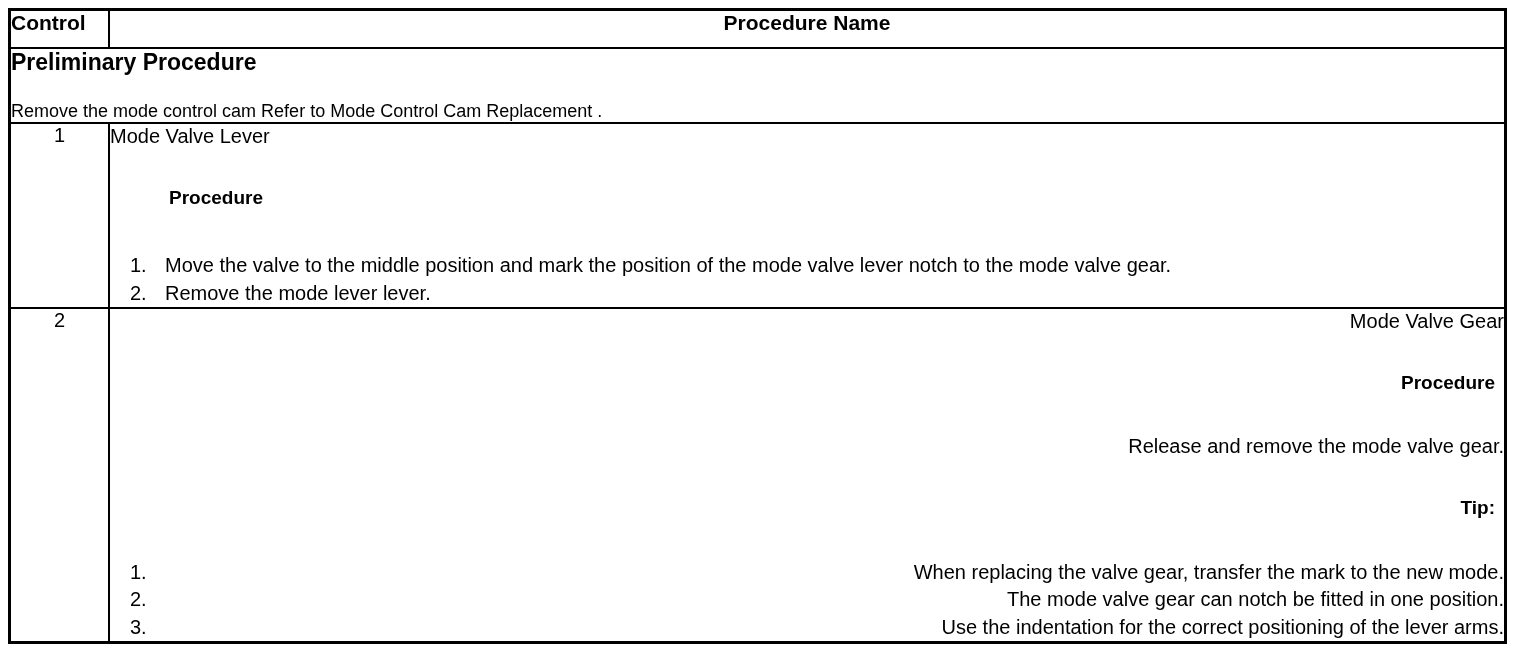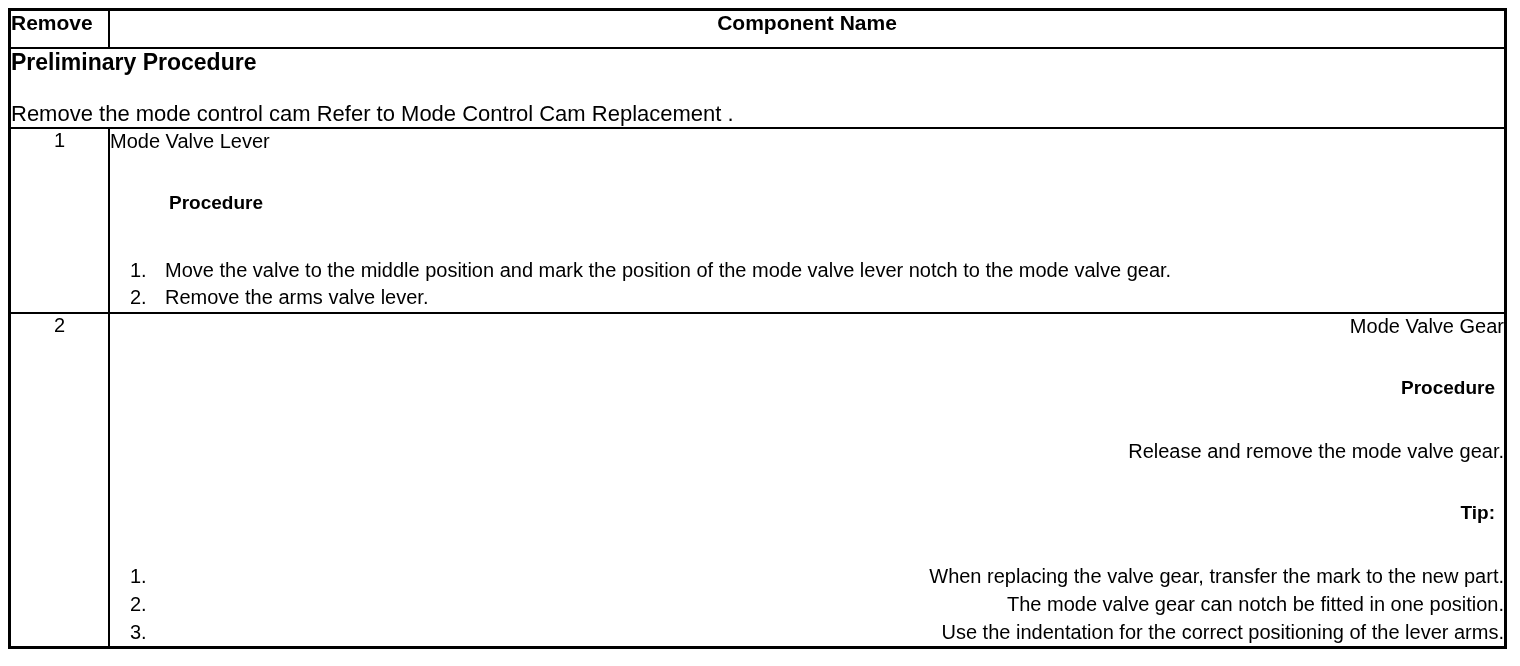--- a/index.html
+++ b/index.html
@@ -58,21 +58,21 @@
     font-size: 19px;
     line-height: 1.15;
   }
   .prelim-title {
     font-weight: bold;
     font-size: 23px;
     margin: 0 0 26px 0;
   }
   .prelim-text {
     font-weight: normal;
-    font-size: 22px;
+    font-size: 18px;
     margin: 0;
   }
 
   
   .callout-num {
     width: 97px;
     text-align: center;
     vertical-align: middle;
     font-size: 20px;
     font-weight: normal;
@@ -125,22 +125,22 @@
 
   .row1-cell { height: 182px; border-radius: 28px; }
   .row2-cell { height: 322px; text-align: right; }
 </style>
 </head>
 <body>
 
 <table class="doc-table">
   <tbody>
     <tr>
-      <th class="hdr-callout">Remove</th>
-      <th class="hdr-component">Component Name</th>
+      <th class="hdr-callout">Control</th>
+      <th class="hdr-component">Procedure Name</th>
     </tr>
 
     <tr>
       <td class="prelim-cell" colspan="2">
         <p class="prelim-title">Preliminary Procedure</p>
         <p class="prelim-text">Remove the mode control cam Refer to Mode Control Cam Replacement .</p>
       </td>
     </tr>
 
     <tr>
@@ -150,41 +150,41 @@
         <div class="gap-md"></div>
         <p class="sub-head indented">Procedure</p>
         <div class="gap-lg"></div>
         <ol class="num-list">
           <li>
             <span class="li-num">1.</span>
             <span>Move the valve to the middle position and mark the position of the mode valve lever notch to the mode valve gear.</span>
           </li>
           <li>
             <span class="li-num">2.</span>
-            <span>Remove the arms valve lever.</span>
+            <span>Remove the mode lever lever.</span>
           </li>
         </ol>
       </td>
     </tr>
 
     <tr>
       <td class="callout-num">2</td>
       <td class="body-cell row2-cell">
         <p class="comp-name">Mode Valve Gear</p>
         <div class="gap-md"></div>
         <p class="sub-head">Procedure</p>
         <div class="gap-md"></div>
         <p class="body-para">Release and remove the mode valve gear.</p>
         <div class="gap-md"></div>
         <p class="sub-head">Tip:</p>
         <div class="gap-md"></div>
         <ol class="num-list">
           <li>
             <span class="li-num">1.</span>
-            <span>When replacing the valve gear, transfer the mark to the new part.</span>
+            <span>When replacing the valve gear, transfer the mark to the new mode.</span>
           </li>
           <li>
             <span class="li-num">2.</span>
             <span>The mode valve gear can notch be fitted in one position.</span>
           </li>
           <li>
             <span class="li-num">3.</span>
             <span>Use the indentation for the correct positioning of the lever arms.</span>
           </li>
         </ol>

